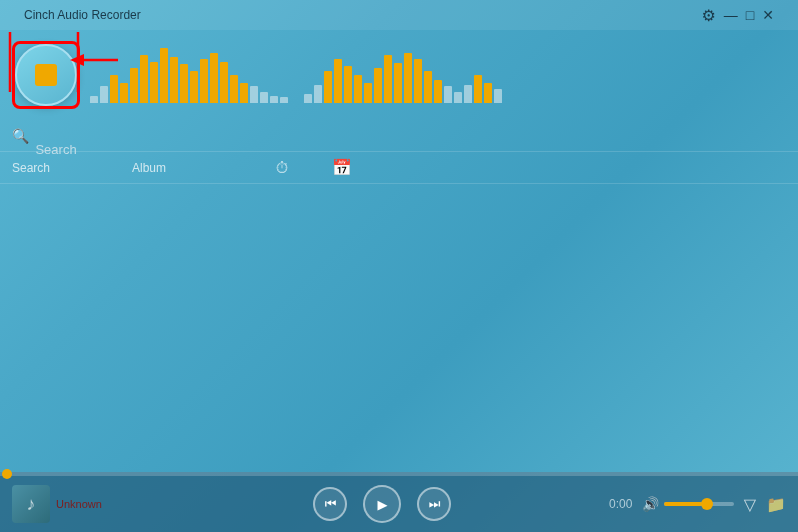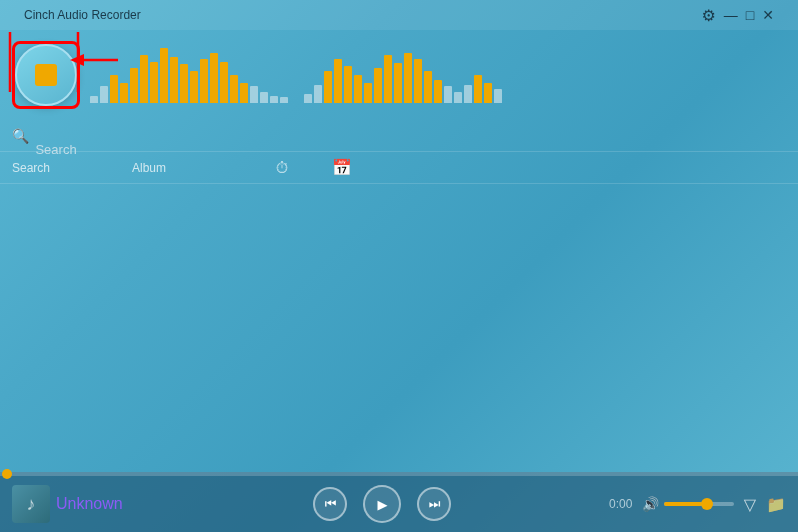--- a/index.html
+++ b/index.html
@@ -194,22 +194,22 @@
       display: flex;
       align-items: center;
       justify-content: center;
       flex-shrink: 0;
     }
     .album-art-icon {
       font-size: 18px;
       color: rgba(255,255,255,0.7);
     }
     .track-name {
-      font-size: 16px;
-      color: #8b5cf6;
+      font-size: 11px;
+      color: #7f1d1d;
       width: 100px;
       flex-shrink: 0;
     }
     .controls-center {
       display: flex;
       align-items: center;
       gap: 16px;
       flex: 1;
       justify-content: center;
     }

